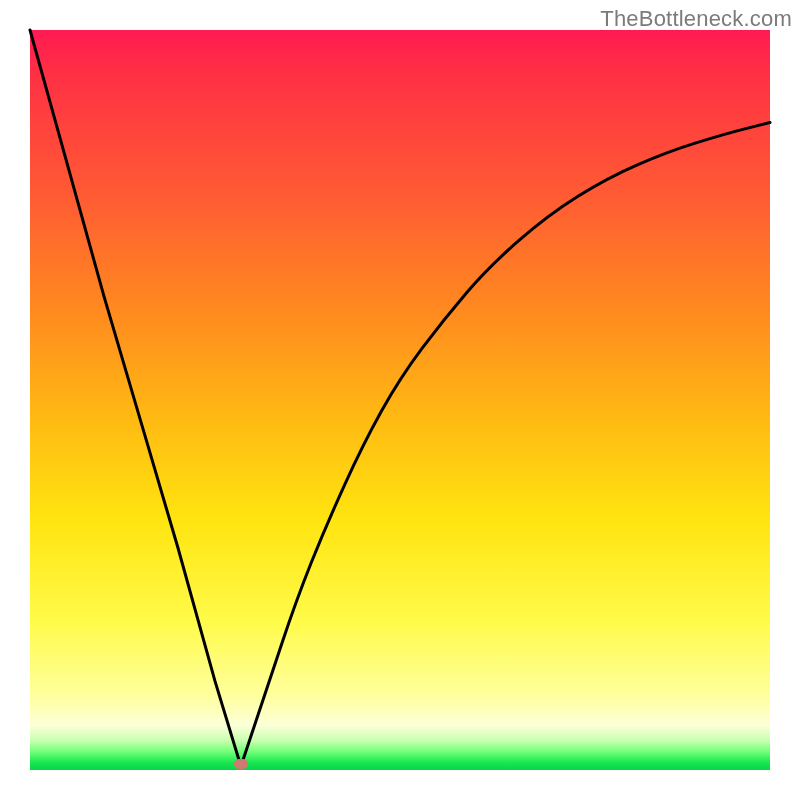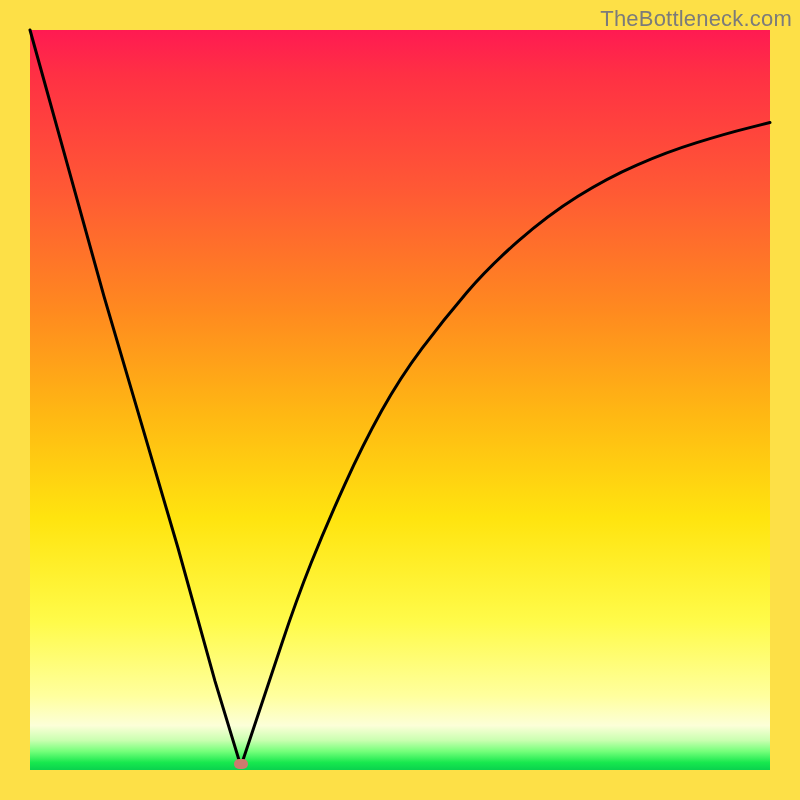--- a/index.html
+++ b/index.html
@@ -8,21 +8,21 @@
     width: 800px;
     height: 800px;
     overflow: hidden;
     background: #000;
     font-family: Arial, Helvetica, sans-serif;
   }
   .frame {
     position: relative;
     width: 800px;
     height: 800px;
-    background: #fde047;
+    background: #ffffff;
   }
   .plot-area {
     position: absolute;
     left: 30px;
     top: 30px;
     width: 740px;
     height: 740px;
     
     background: linear-gradient(
       to bottom,

